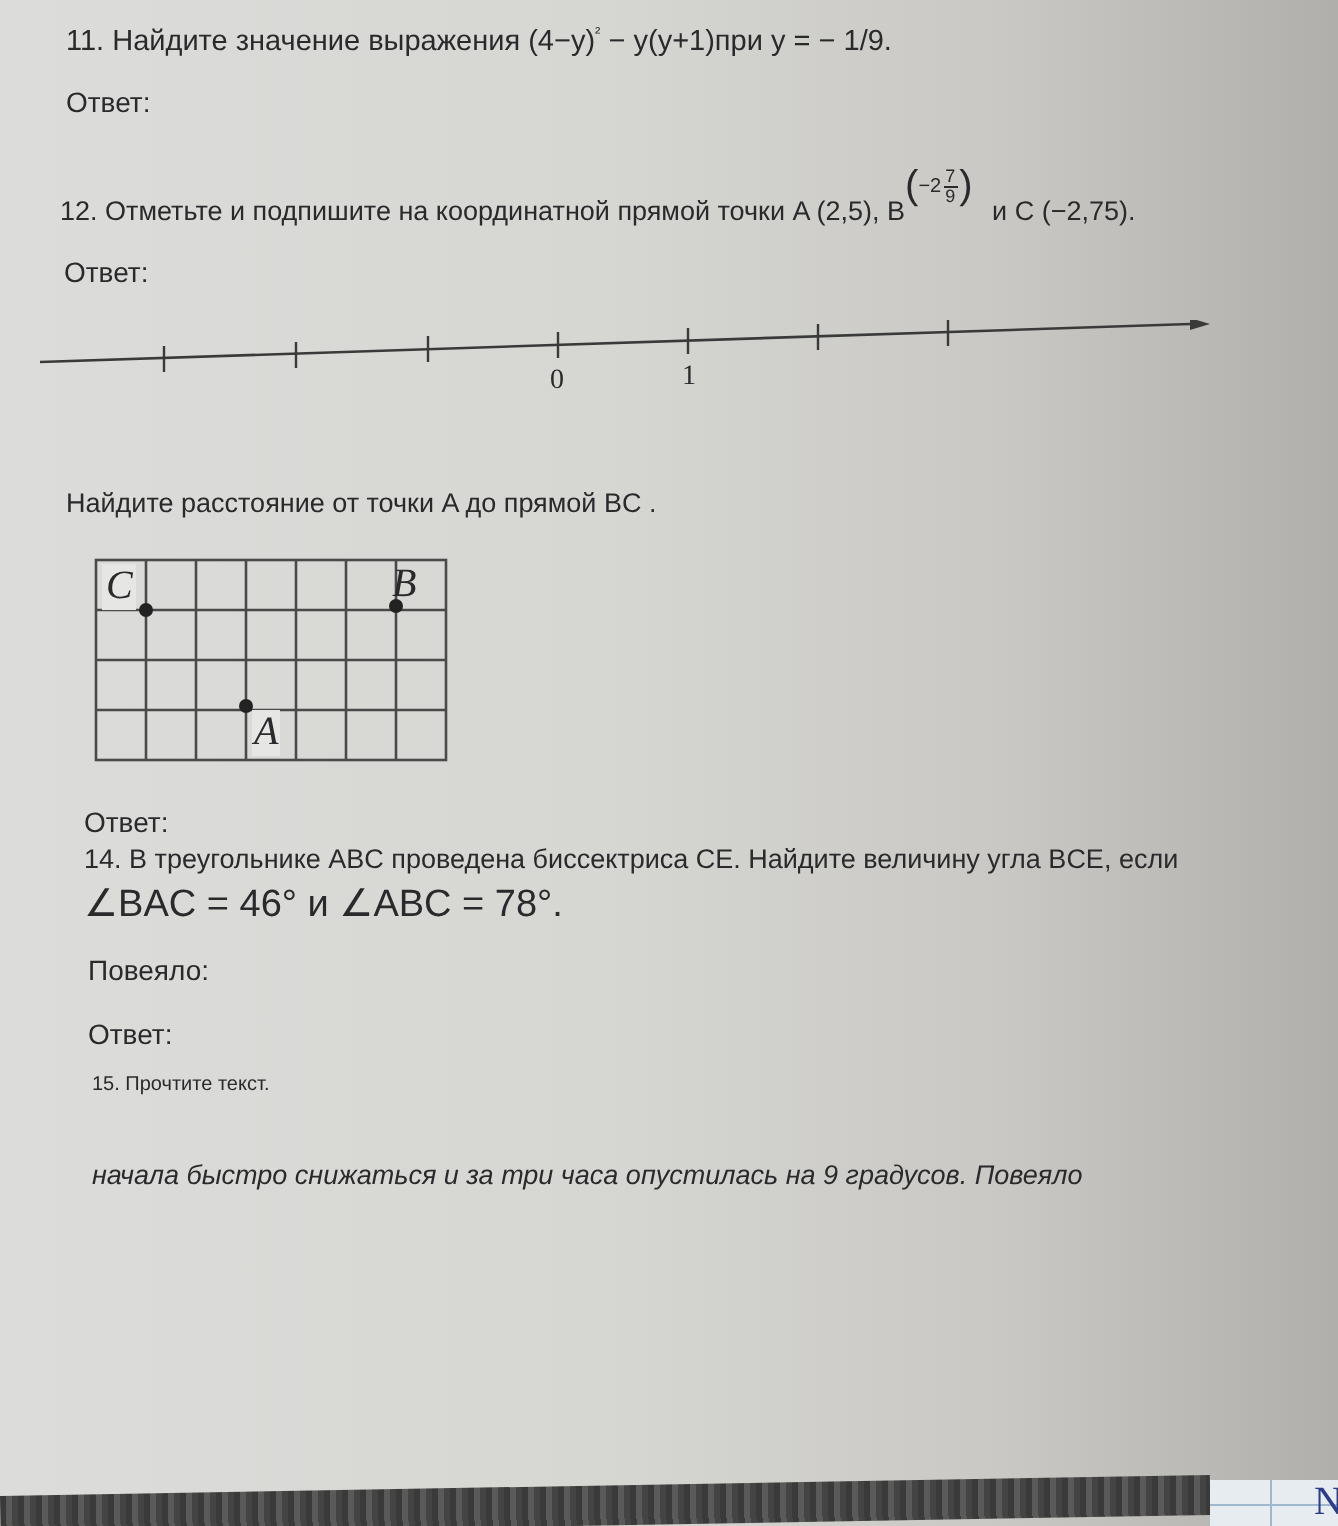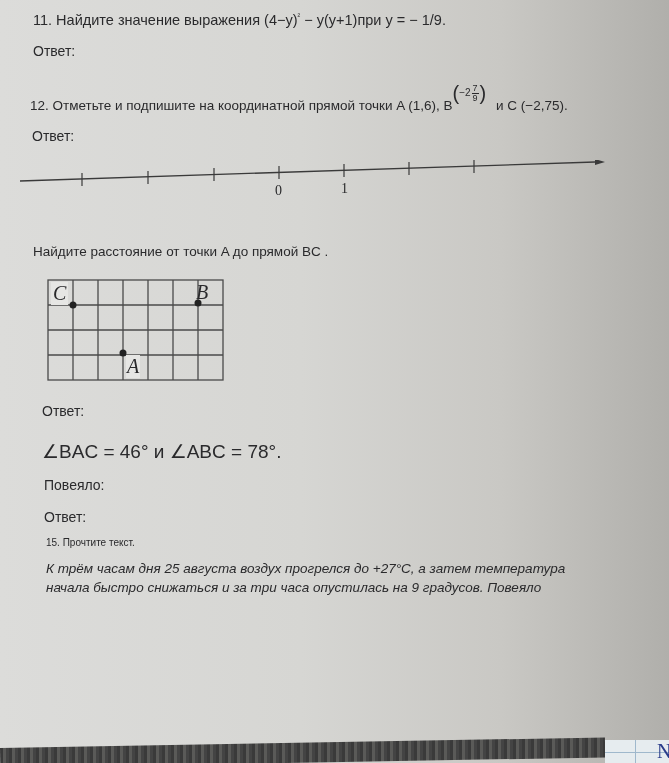--- a/index.html
+++ b/index.html
@@ -35,21 +35,21 @@
 <body>
 
 <div class="paper">
 
   <div class="t" style="left:33px;top:12px;">
     <span>11. Найдите значение выражения (4−y)</span><span style="font-size:8px;vertical-align:super;">²</span><span> − y(y+1)при y = − 1/9.</span>
   </div>
   <div class="t lbl" style="left:33px;top:43px;">Ответ:</div>
 
   <div class="t" style="left:30px;top:96px;font-size:13.5px;">
-    <span>12. Отметьте и подпишите на координатной прямой точки A (1,6), B</span><span class="sup"><span class="paren">(</span><span>−2</span><span class="frac">
+    <span>12. Отметьте и подпишите на координатной прямой точки A (2,5), B</span><span class="sup"><span class="paren">(</span><span>−2</span><span class="frac">
           <span>7</span>
           <span class="bar"></span>
           <span>9</span>
         </span><span class="paren">)</span></span>
     <span style="margin-left:6px;">и C (−2,75).</span>
   </div>
   <div class="t lbl" style="left:32px;top:128px;">Ответ:</div>
 
   <svg class="numline" width="590" height="45">
     <line x1="0" y1="21" x2="575" y2="2" stroke="#3a3a3a" stroke-width="1.3"></line>
@@ -85,26 +85,26 @@
     <circle cx="26" cy="26" r="3.5" fill="#222"></circle>
     <circle cx="151" cy="24" r="3.5" fill="#222"></circle>
     <circle cx="76" cy="74" r="3.5" fill="#222"></circle>
   </svg>
   <div class="t it" style="left:51px;top:282px;font-family:'Liberation Serif',serif;font-size:20px;background:#e6e6e4;padding:0 2px;">C</div>
   <div class="t it" style="left:196px;top:281px;font-family:'Liberation Serif',serif;font-size:20px;">B</div>
   <div class="t it" style="left:126px;top:355px;font-family:'Liberation Serif',serif;font-size:20px;background:#e6e6e4;padding:0 1px;">A</div>
 
   <div class="t lbl" style="left:42px;top:403px;">Ответ:</div>
 
+  <div class="t" style="left:42px;top:422px;font-size:13.5px;">14. В треугольнике ABC проведена биссектриса CE. Найдите величину угла BCE, если</div>
   <div class="t" style="left:42px;top:440px;font-size:19px;">∠BAC = 46° и ∠ABC = 78°.</div>
   <div class="t lbl" style="left:44px;top:477px;">Повеяло:</div>
   <div class="t lbl" style="left:44px;top:509px;">Ответ:</div>
 
   <div class="t" style="left:46px;top:537px;font-size:10px;">15. Прочтите текст.</div>
-  <div class="t it" style="left:46px;top:561px;font-size:13.5px;">К трём часам дня 25 августа воздух прогрелся до +27°C, а затем температура</div>
   <div class="t it" style="left:46px;top:580px;font-size:13.5px;">начала быстро снижаться и за три часа опустилась на 9 градусов. Повеяло</div>
 </div>
 
 <div class="bottom-strip"></div>
 <div class="notebook">
   <div class="hline"></div>
   <div class="vline"></div>
   <div class="pen">N</div>
 </div>
 

